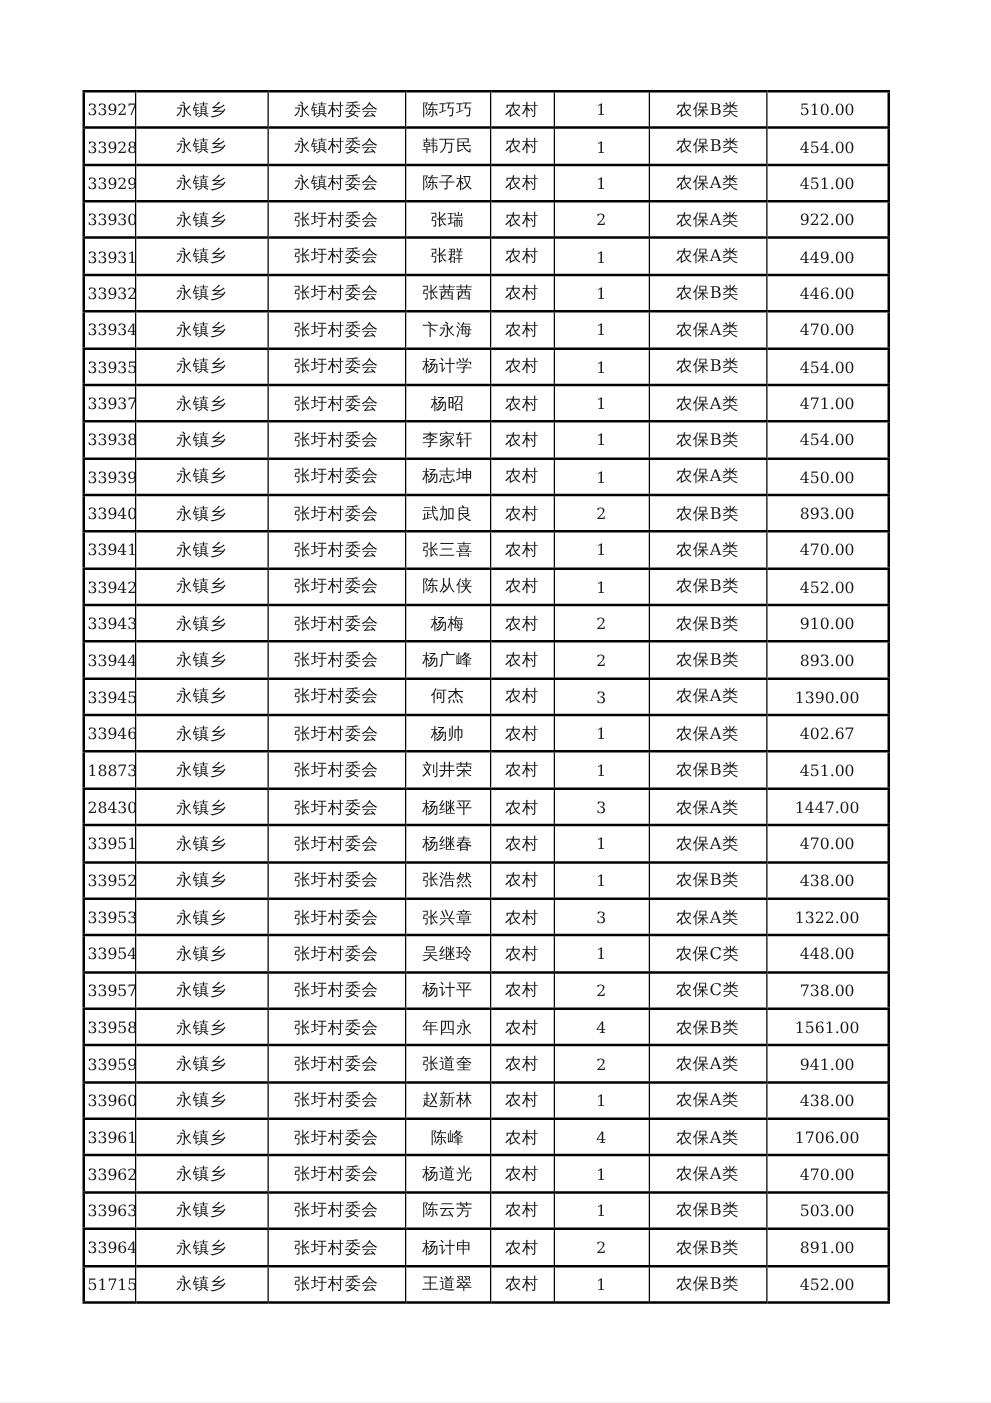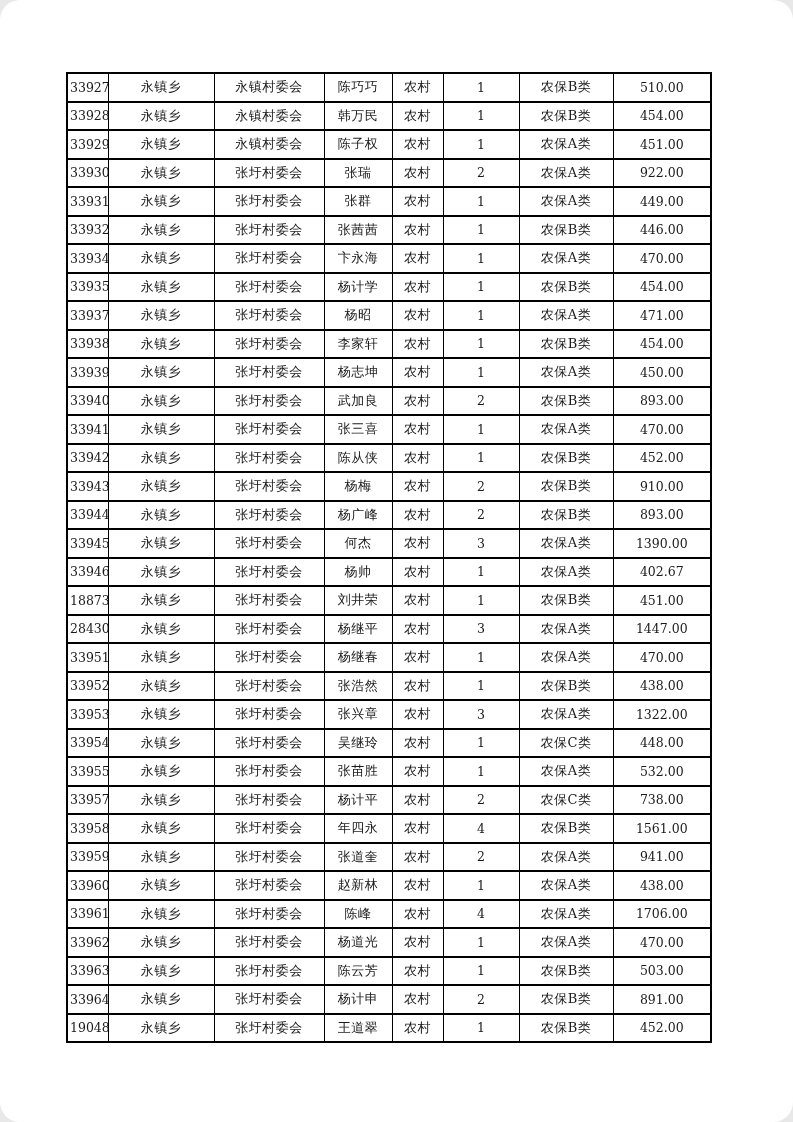--- a/index.html
+++ b/index.html
@@ -5,21 +5,20 @@
   * { margin: 0; padding: 0; box-sizing: border-box; }
   html, body { background: #e8e8e8; }
   .page {
     position: relative;
     width: 793px;
     height: 1122px;
     background: #ffffff;
     margin: 0 auto;
     overflow: hidden;
     font-family: "DejaVu Serif", "Liberation Serif", serif;
-    border-radius: 20px;
   }
   table.roster {
     position: absolute;
     left: 66px;
     top: 72px;
     width: 644px;
     height: 971px;
     border-collapse: collapse;
     table-layout: fixed;
     border: 2px solid #000;
@@ -297,30 +296,20 @@
           <td class="num">33954</td>
           <td>永镇乡</td>
           <td>张圩村委会</td>
           <td>吴继玲</td>
           <td>农村</td>
           <td class="num">1</td>
           <td>农保C类</td>
           <td class="num">448.00</td>
         </tr>
         <tr>
-          <td class="num">33955</td>
-          <td>永镇乡</td>
-          <td>张圩村委会</td>
-          <td>张苗胜</td>
-          <td>农村</td>
-          <td class="num">1</td>
-          <td>农保A类</td>
-          <td class="num">532.00</td>
-        </tr>
-        <tr>
           <td class="num">33957</td>
           <td>永镇乡</td>
           <td>张圩村委会</td>
           <td>杨计平</td>
           <td>农村</td>
           <td class="num">2</td>
           <td>农保C类</td>
           <td class="num">738.00</td>
         </tr>
         <tr>
@@ -387,21 +376,21 @@
           <td class="num">33964</td>
           <td>永镇乡</td>
           <td>张圩村委会</td>
           <td>杨计申</td>
           <td>农村</td>
           <td class="num">2</td>
           <td>农保B类</td>
           <td class="num">891.00</td>
         </tr>
         <tr>
-          <td class="num">19048</td>
+          <td class="num">51715</td>
           <td>永镇乡</td>
           <td>张圩村委会</td>
           <td>王道翠</td>
           <td>农村</td>
           <td class="num">1</td>
           <td>农保B类</td>
           <td class="num">452.00</td>
         </tr>
       </tbody>
   </table>

